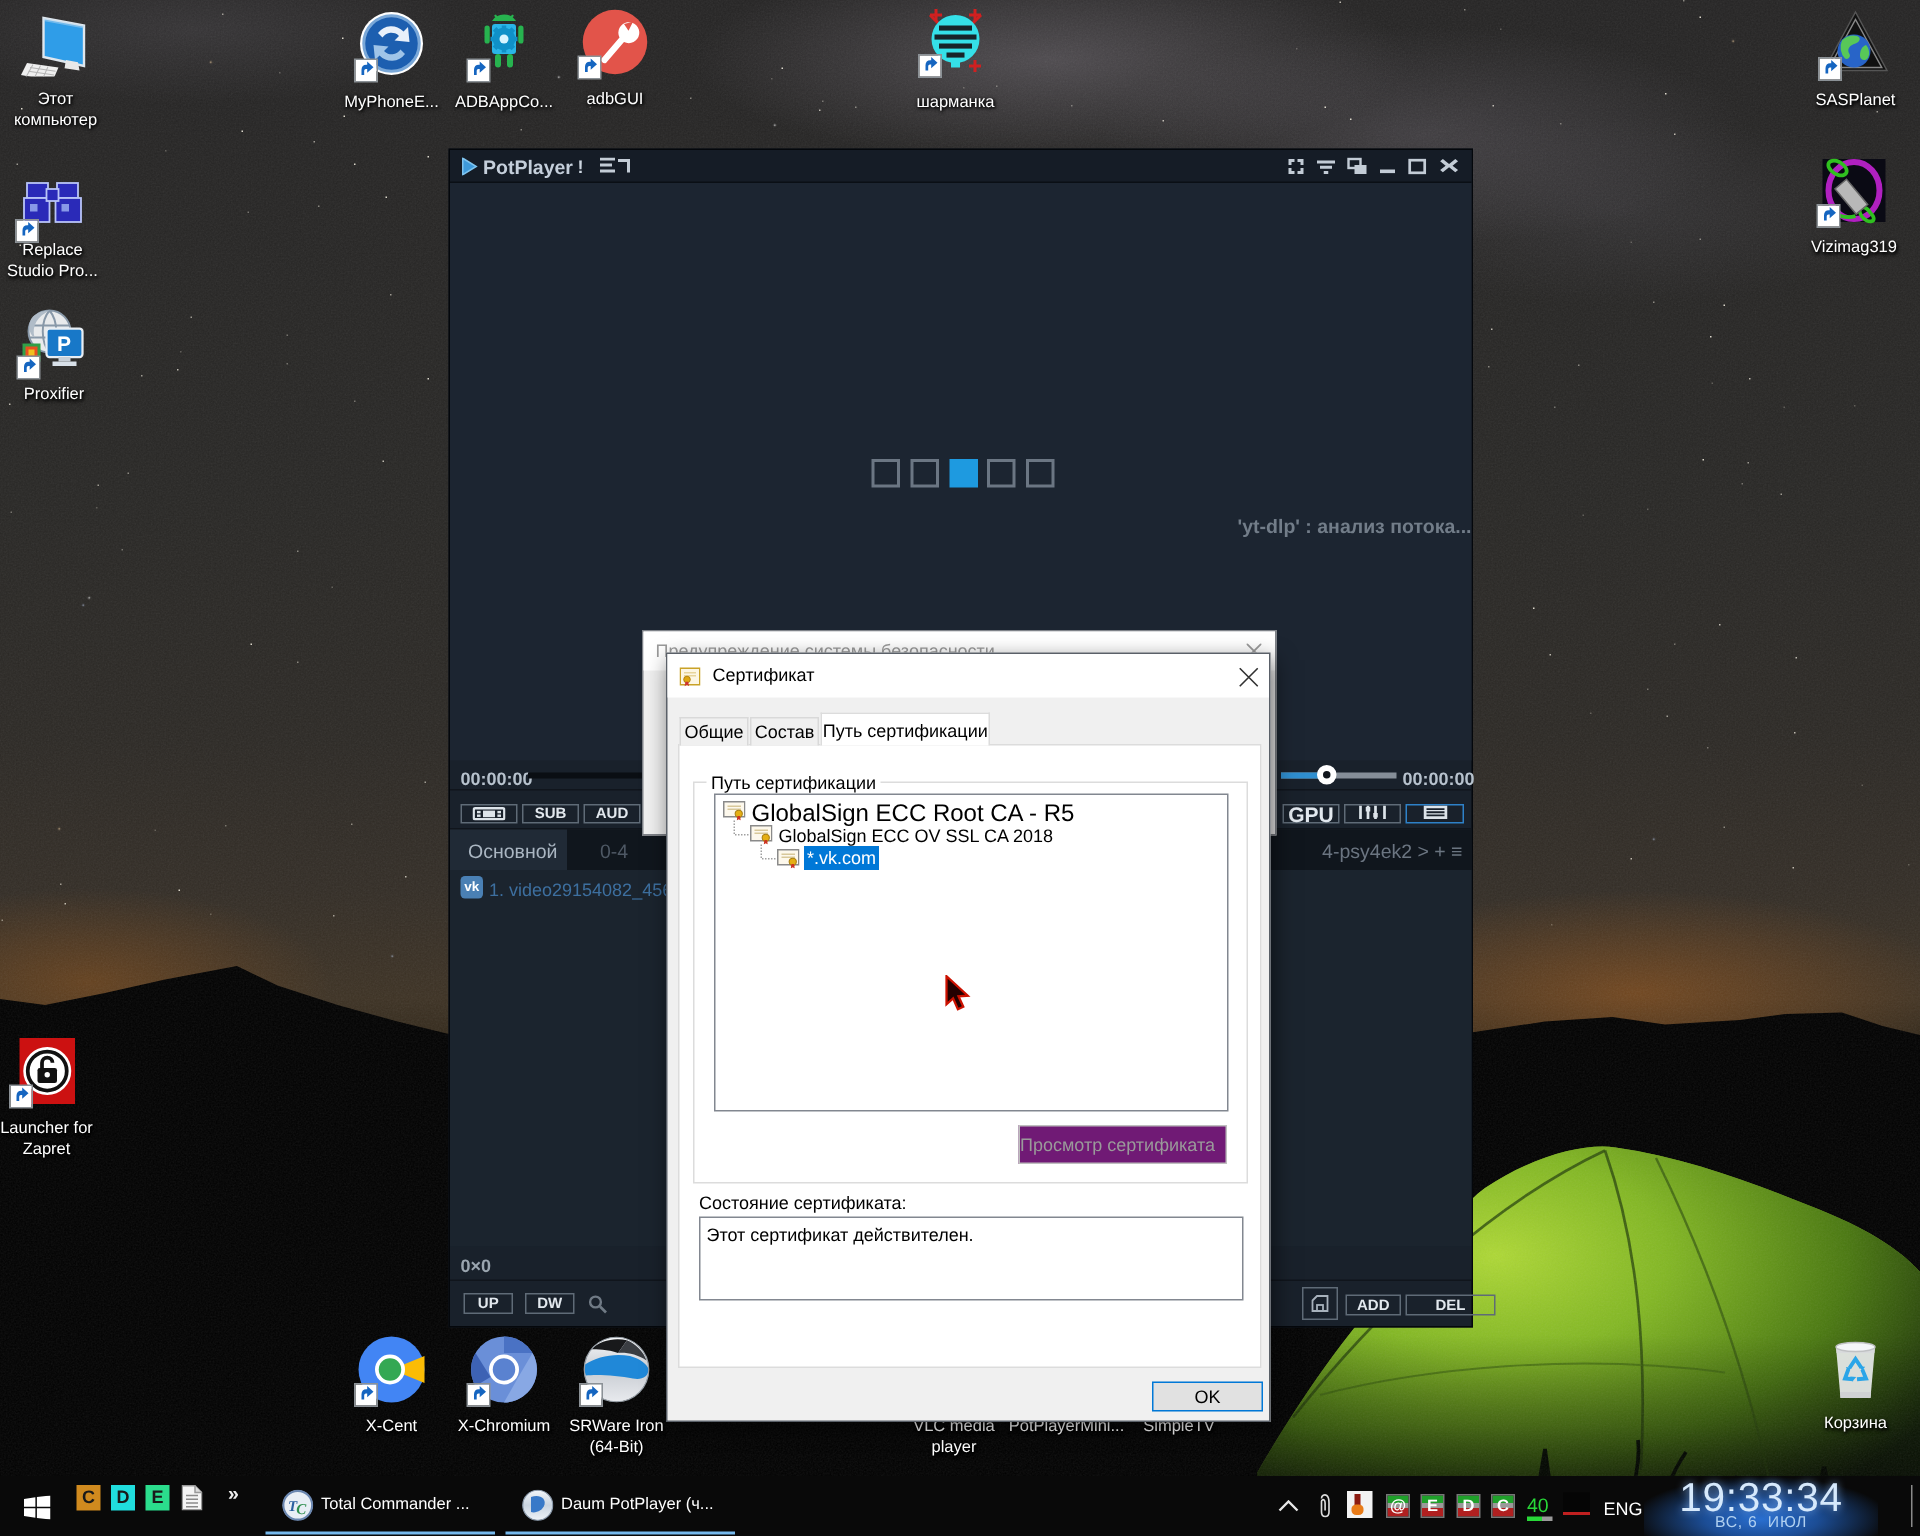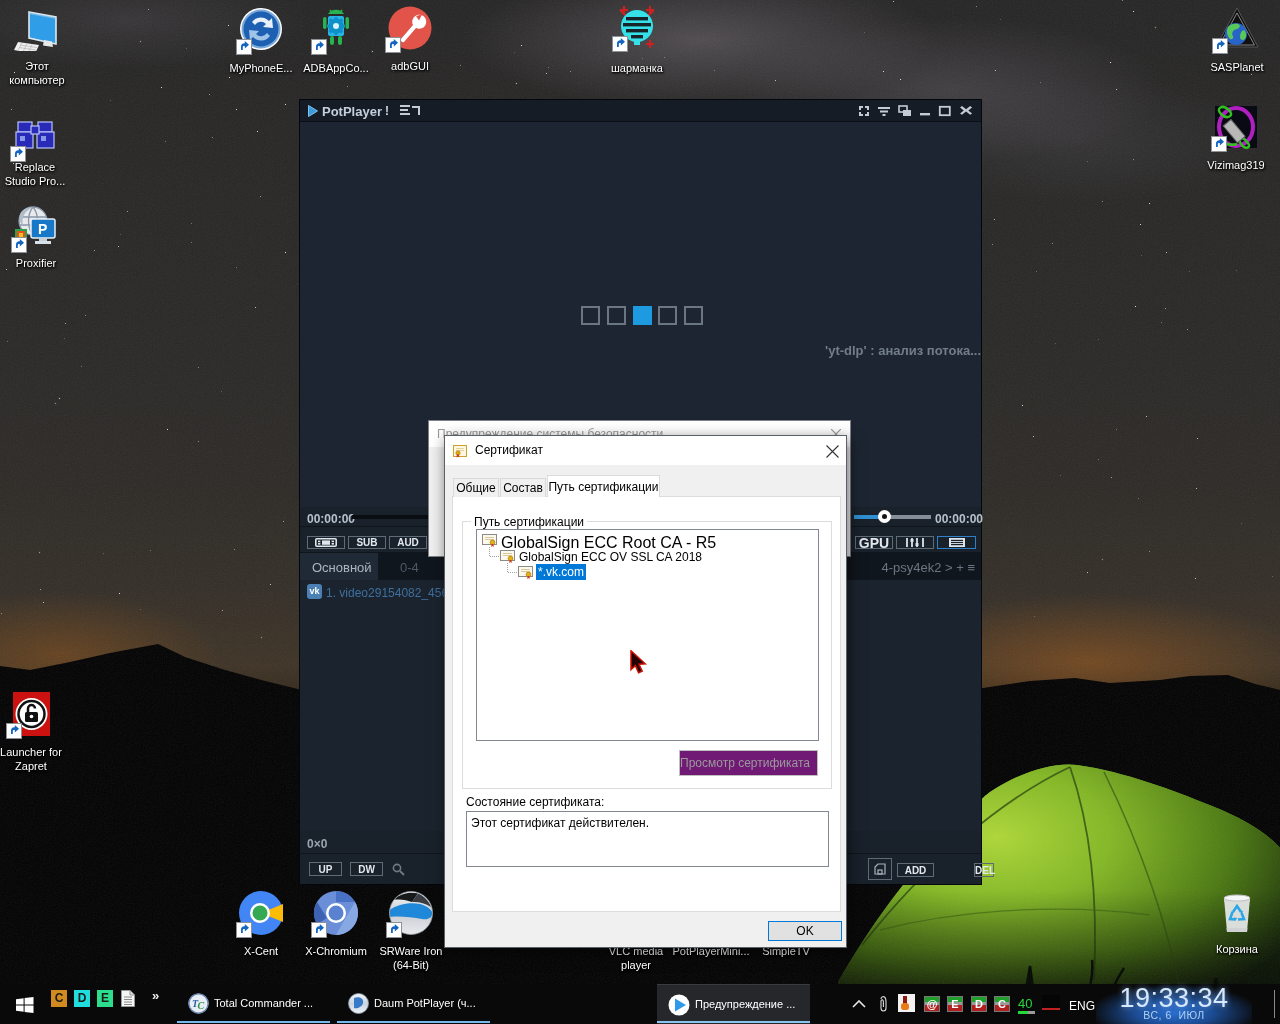--- a/index.html
+++ b/index.html
@@ -462,21 +462,21 @@
         <circle cx="5" cy="5" r="3.6" fill="none" stroke="#707a85" stroke-width="1.6"></circle>
         <line x1="8" y1="8" x2="12" y2="12" stroke="#707a85" stroke-width="1.8"></line>
       </svg>
     <div class="ppbtn" style="left:568px;top:4px;width:24px;height:22px;">
       <svg width="12" height="12" viewBox="0 0 12 12" style="margin-top:4px">
           <path d="M1,4 L4,1 L11,1 L11,11 L1,11 Z" fill="none" stroke="#a8b2bc" stroke-width="1.2"></path>
           <rect x="4" y="7" width="4" height="4" fill="none" stroke="#a8b2bc" stroke-width="1.2"></rect>
         </svg>
     </div>
     <div class="ppbtn" style="left:597px;top:9px;width:37px;height:14px;font-size:10px;line-height:13px;">ADD</div>
-    <div class="ppbtn" style="left:674px;top:9px;width:20px;height:14px;font-size:10px;line-height:13px;">DEL</div>
+    <div class="ppbtn" style="left:637px;top:9px;width:60px;height:14px;font-size:10px;line-height:13px;">DEL</div>
   </div>
 </div>
 <div id="secdlg">
   <div style="position:absolute;left:0;top:0;width:100%;height:26px;background:#fff;"></div>
   <span style="position:absolute;left:8px;top:6px;font-size:12px;color:#9a9a9a;">Предупреждение системы безопасности</span>
   <svg width="10" height="10" style="position:absolute;right:9px;top:8px" viewBox="0 0 10 10">
       <path d="M0,0 L10,10 M10,0 L0,10" stroke="#9a9a9a" stroke-width="1.2"></path>
     </svg>
 </div>
 <div id="certdlg">
@@ -586,28 +586,20 @@
             <stop offset="1" stop-color="#eef3f8"></stop>
           </linearGradient>
         </defs>
       <circle cx="10.5" cy="10.5" r="10" fill="url(#ppg)"></circle>
         <circle cx="10.5" cy="10.5" r="10" fill="none" stroke="#8a99aa" stroke-width="0.8"></circle>
       <path d="M6,5 C 12,3 16,6 15,10 C 14,14 9,16 6,15 Z" fill="#3879c8"></path>
     </svg>
     <span style="position:absolute;left:37px;top:13px;">Daum PotPlayer (ч...</span>
     <div class="ul"></div>
   </div>
-  <div class="tbtn" style="left:657px;width:153px;background:#25272a;border-top:1px solid #3a3d40;">
-    <svg width="22" height="22" style="position:absolute;left:11px;top:9px" viewBox="0 0 22 22">
-      <circle cx="11" cy="11" r="10.5" fill="#fff"></circle>
-      <path d="M7,4.5 L18,11 L7,17.5 Z" fill="#2e9ae8"></path>
-    </svg>
-    <span style="position:absolute;left:38px;top:13px;">Предупреждение ...</span>
-    <div class="ul" style="background:#8ac5f0;"></div>
-  </div>
 
   <svg width="14" height="8" style="position:absolute;left:852px;top:16px" viewBox="0 0 14 8">
       <path d="M1,7 L7,1 L13,7" stroke="#e8e8e8" stroke-width="1.6" fill="none"></path>
     </svg>
   <svg width="11" height="18" style="position:absolute;left:878px;top:11px" viewBox="0 0 11 18">
       <path d="M3,4 C3,2 5,1 6.5,2 C8,3 8,5 8,7 L8,13 C8,15 7,16 5.5,16 C4,16 3,15 3,13 L3,6 C3,5 4,4.5 4.7,5 C5.4,5.5 5.4,6 5.4,7 L5.4,12" stroke="#ddd" stroke-width="1.1" fill="none"></path>
     </svg>
   <div style="position:absolute;left:898px;top:10px;width:17px;height:18px;background:#f2f2f2;">
     <div style="position:absolute;left:5px;top:2px;width:4px;height:11px;background:#8b1a10;"></div>
     <div style="position:absolute;left:3px;top:9px;width:8px;height:7px;background:#e87b18;border-radius:40%;"></div>

